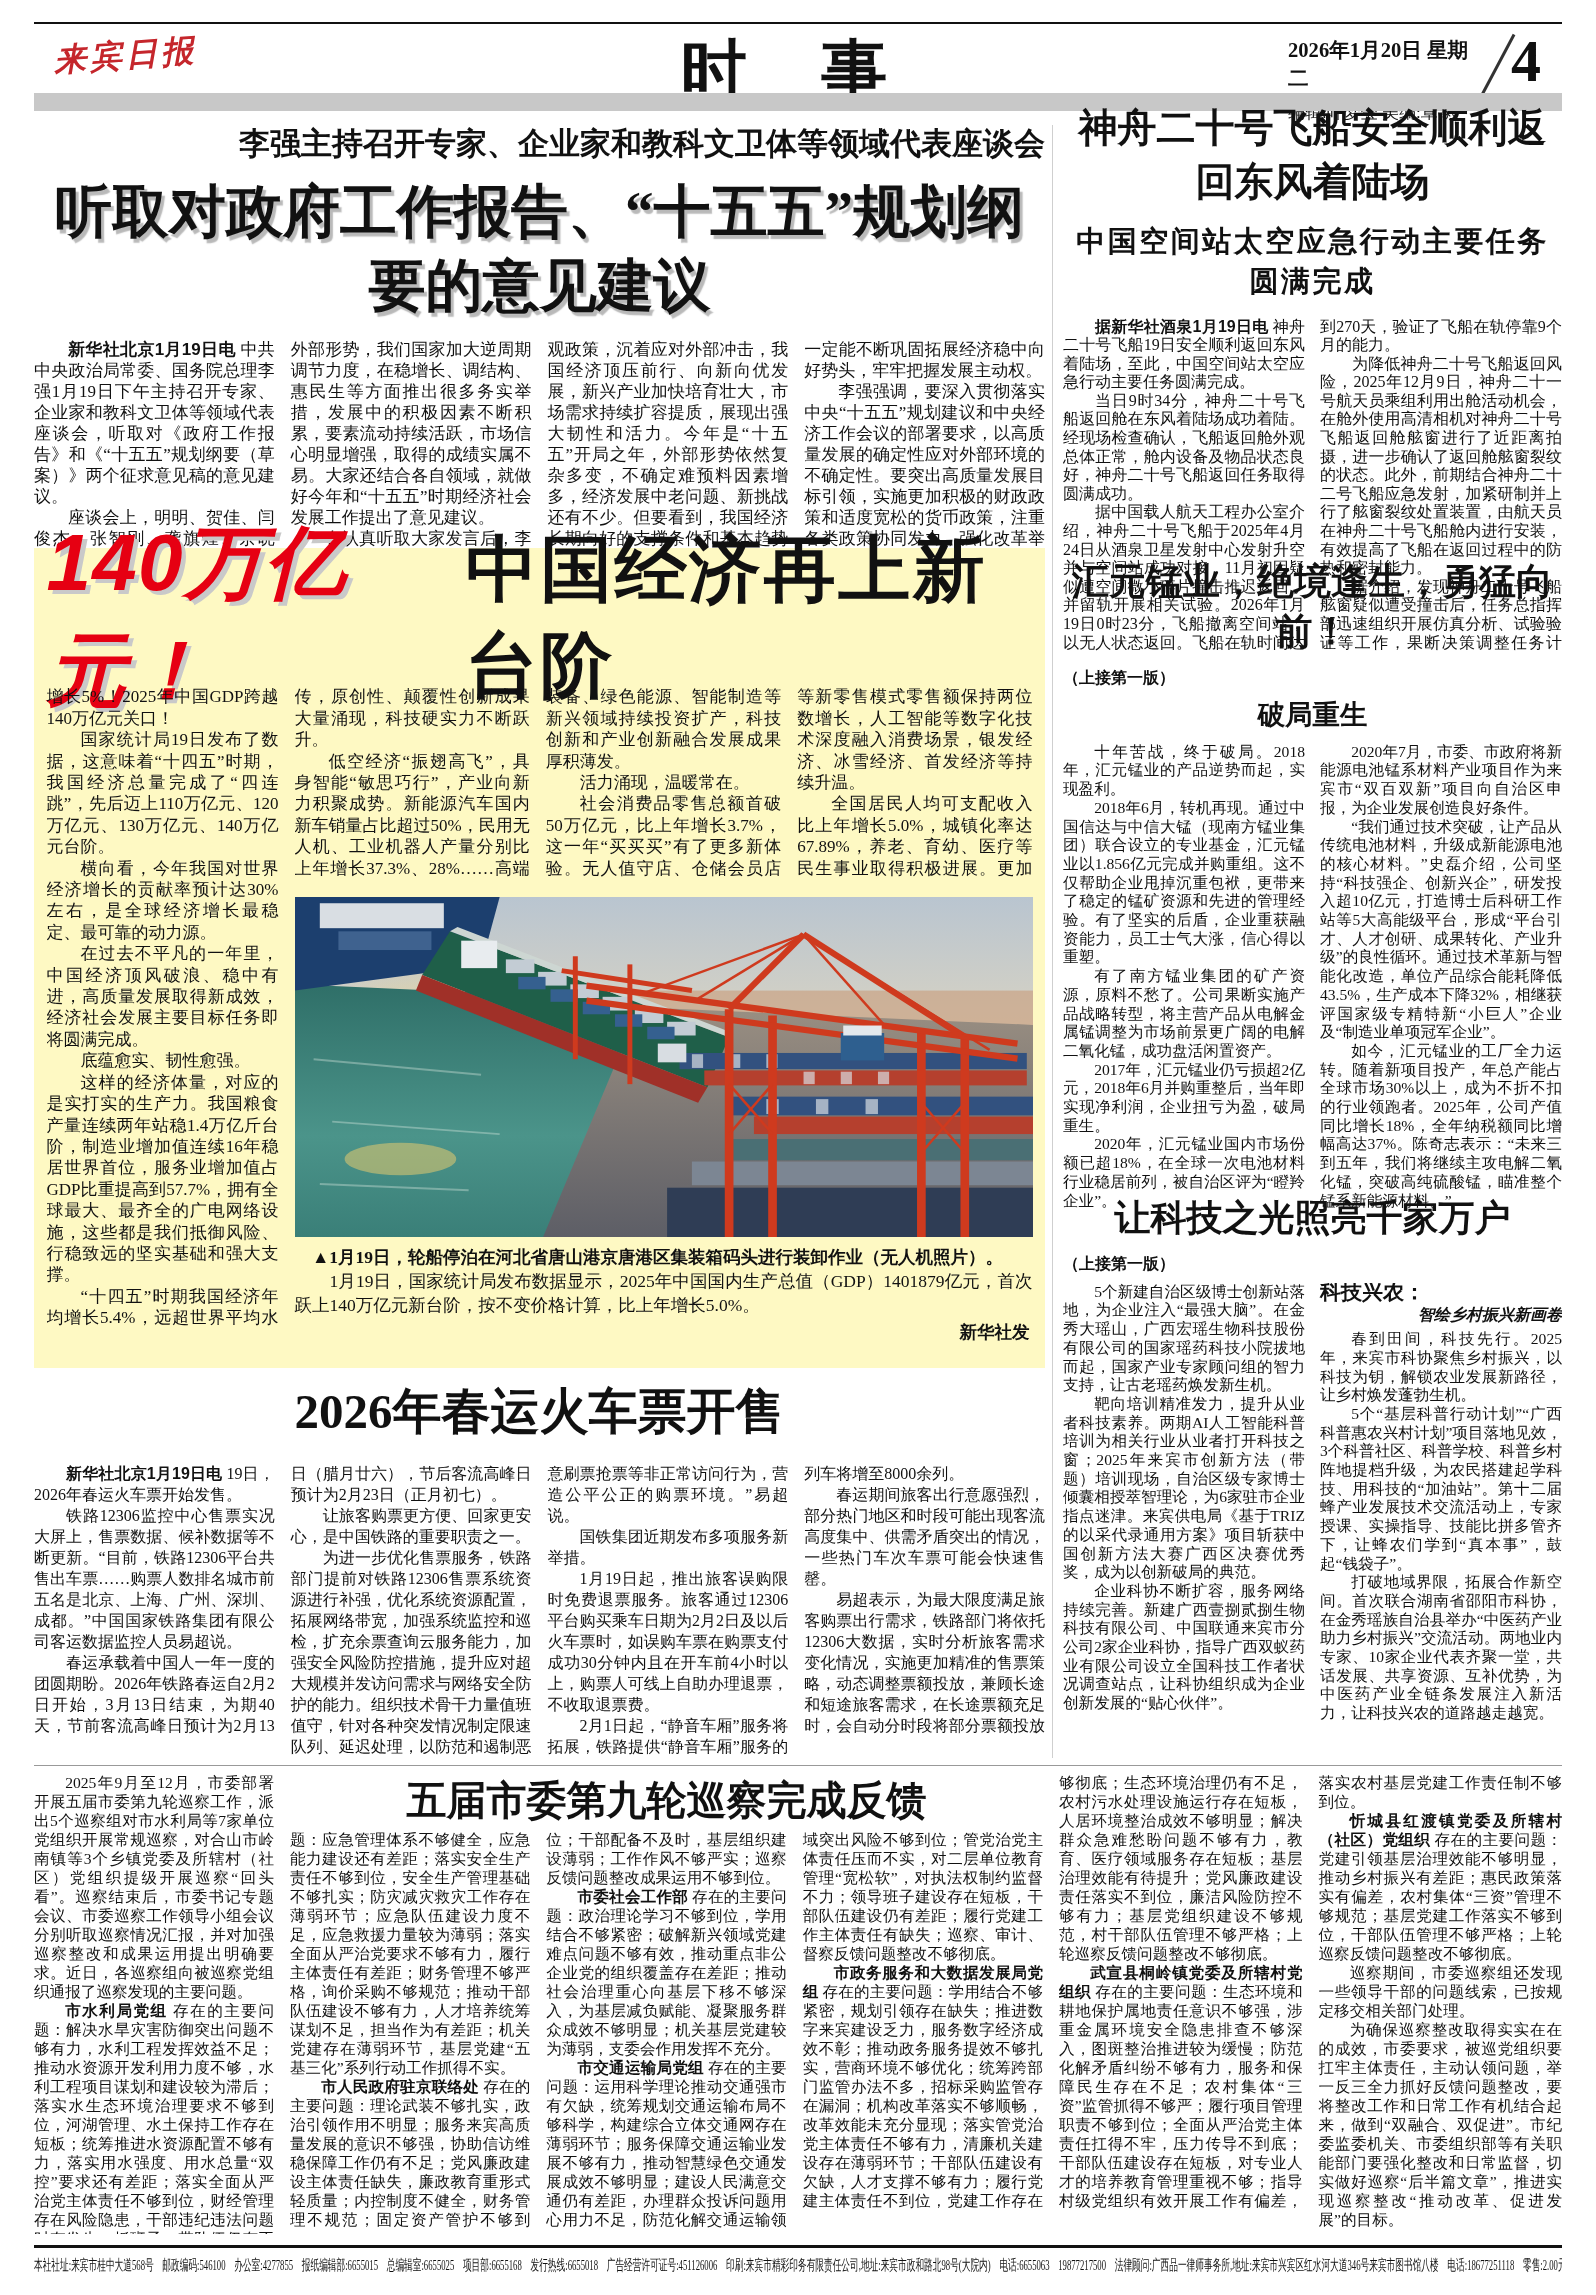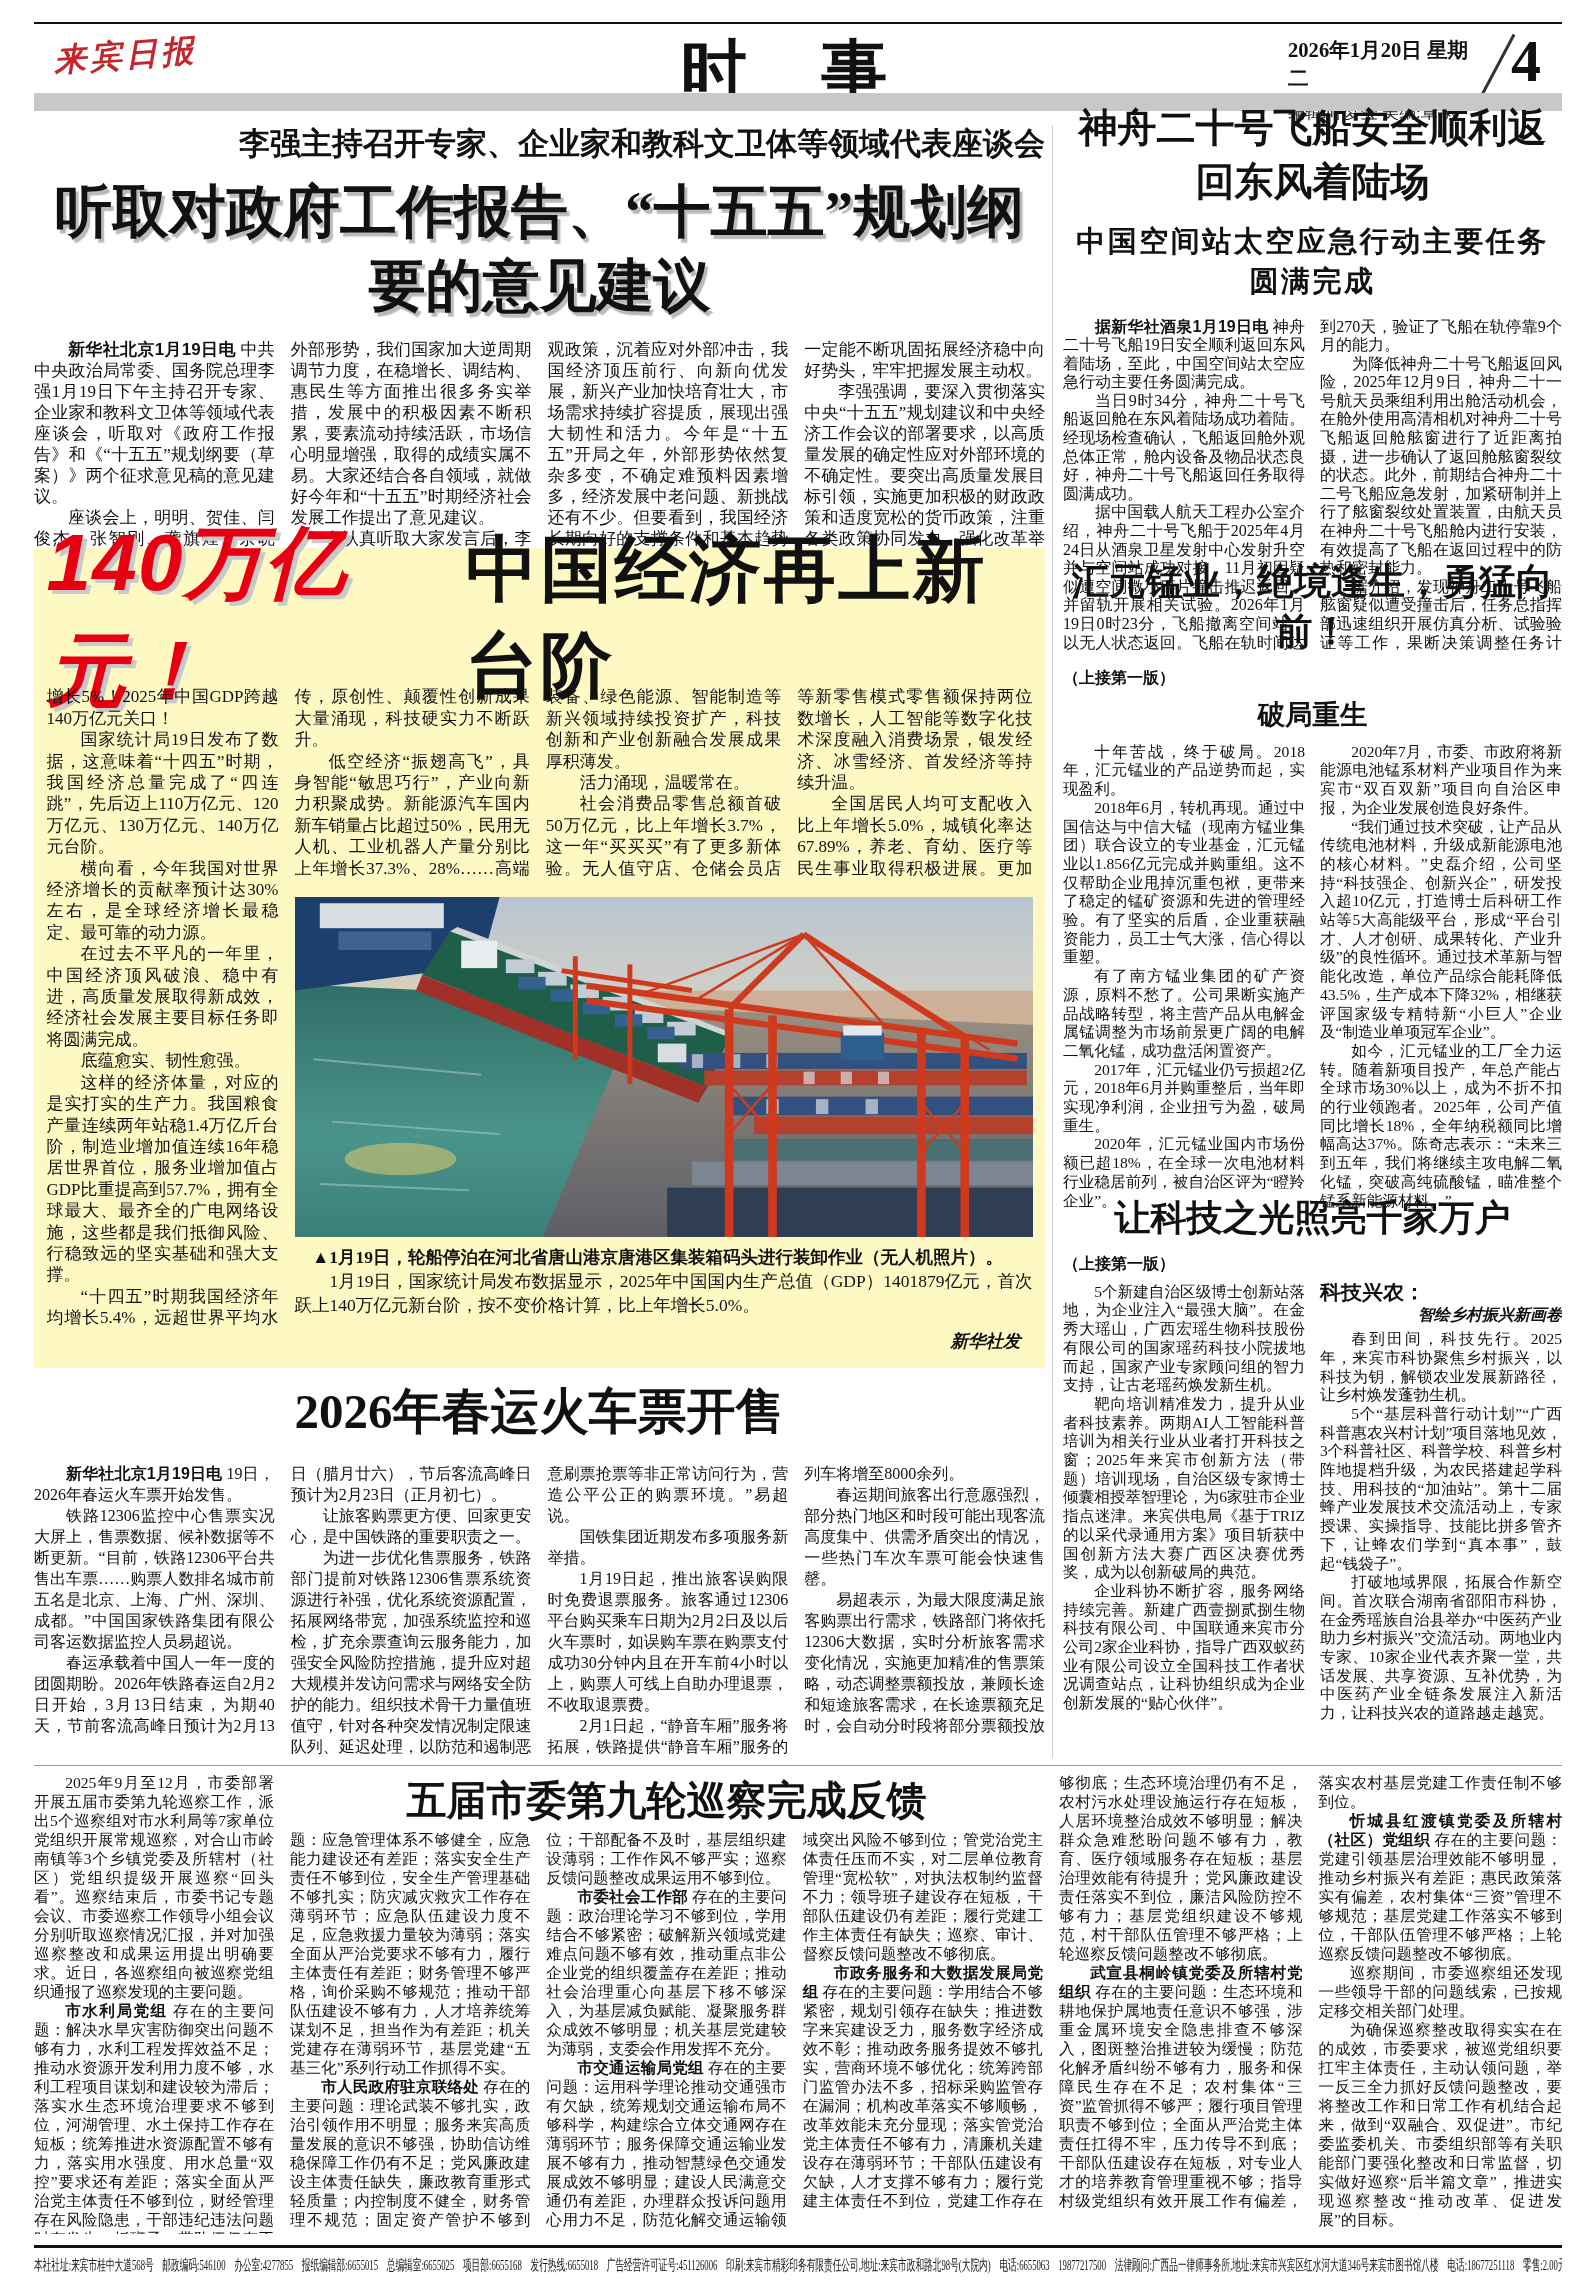--- a/index.html
+++ b/index.html
@@ -49,21 +49,21 @@
   .gdp-black{font-size:72px;font-weight:900;font-family:"Liberation Serif",serif;letter-spacing:2.5px;}
   .gdp-content{display:flex;gap:16px;margin-top:15px;}
   .gdp-colA{width:232px;height:643px;overflow:hidden;font-size:17px;line-height:21.4px;flex:none;}
   .gdp-right{flex:1;min-width:0;}
   .gdp-topcols{height:206px;overflow:hidden;column-count:3;column-gap:16px;font-size:17px;line-height:21.4px;}
   .photo{height:340px;margin-top:5px;position:relative;overflow:hidden;}
   .photo svg{display:block;width:100%;height:100%;}
   .gdp-caption{margin-top:7.5px;font-size:17.5px;line-height:24px;}
   .gdp-caption .cap1{font-weight:700;text-indent:1em;margin:0;text-align:justify;}
   .gdp-caption .cap2{margin:0;text-indent:2em;text-align:justify;}
-  .gdp-credit{text-align:right;font-weight:700;margin:12px;font-style:italic;}
+  .gdp-credit{text-align:right;font-weight:700;margin:3px;}
   
   .huiy{left:1063px;top:557px;width:499px;}
   .huiy-h{font-size:37px;font-weight:900;text-align:center;font-family:"Liberation Serif",serif;}
   .cont-note{margin-top:11.2px;font-size:16px;font-family:"Liberation Sans",sans-serif;font-weight:600;}
   .huiy-sub{margin-top:7.5px;font-size:27.4px;font-weight:700;text-align:center;
         font-family:"Liberation Sans",sans-serif;}
   .huiy-body{margin-top:10px;height:474px;overflow:hidden;column-count:2;column-gap:15px;
         font-size:15.6px;line-height:18.7px;}
   
   .keji{left:1063px;top:1194px;width:499px;}

